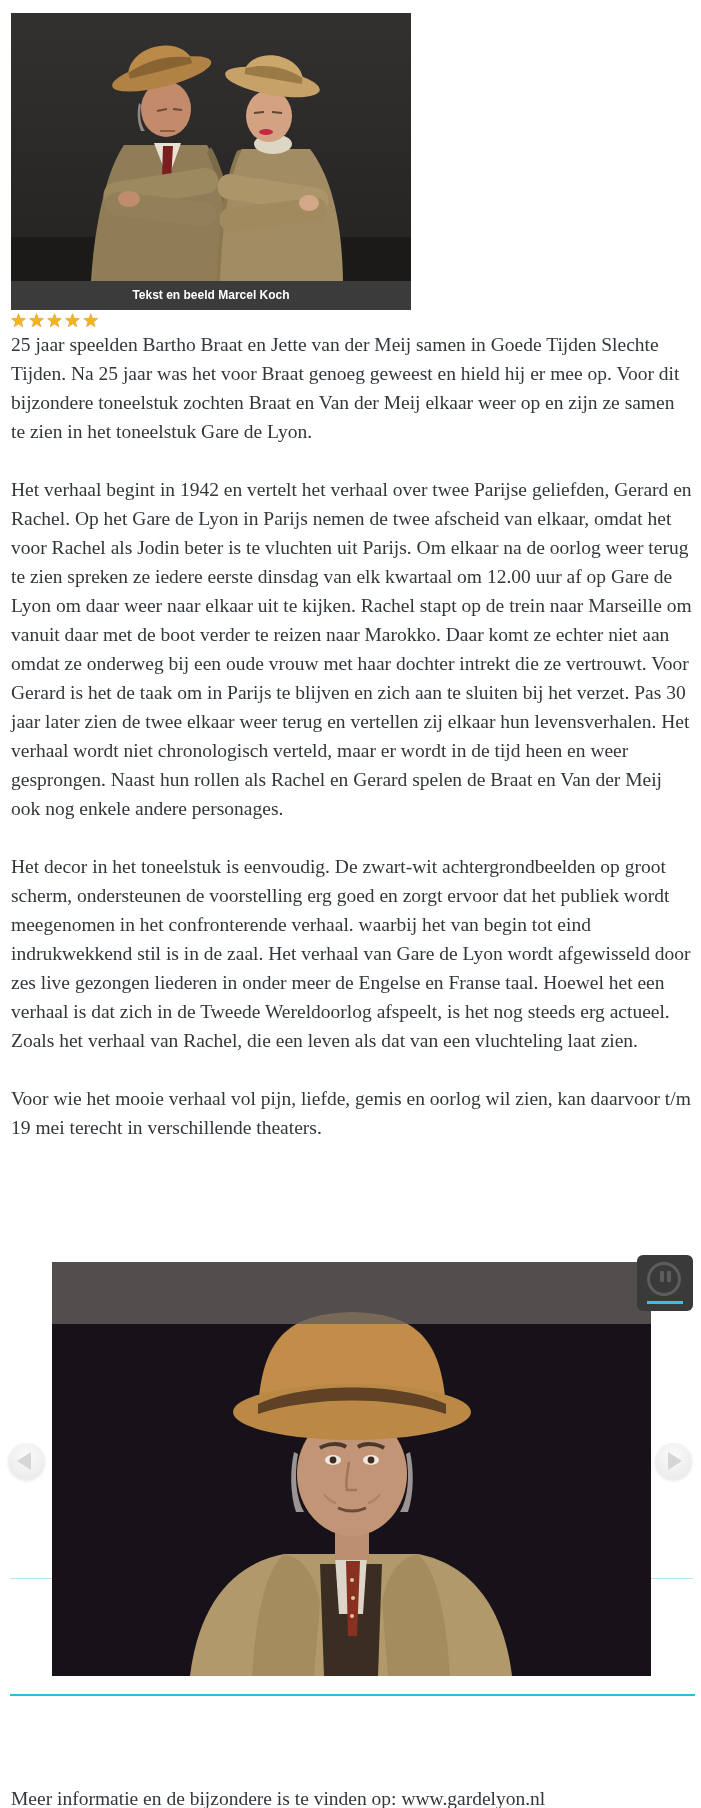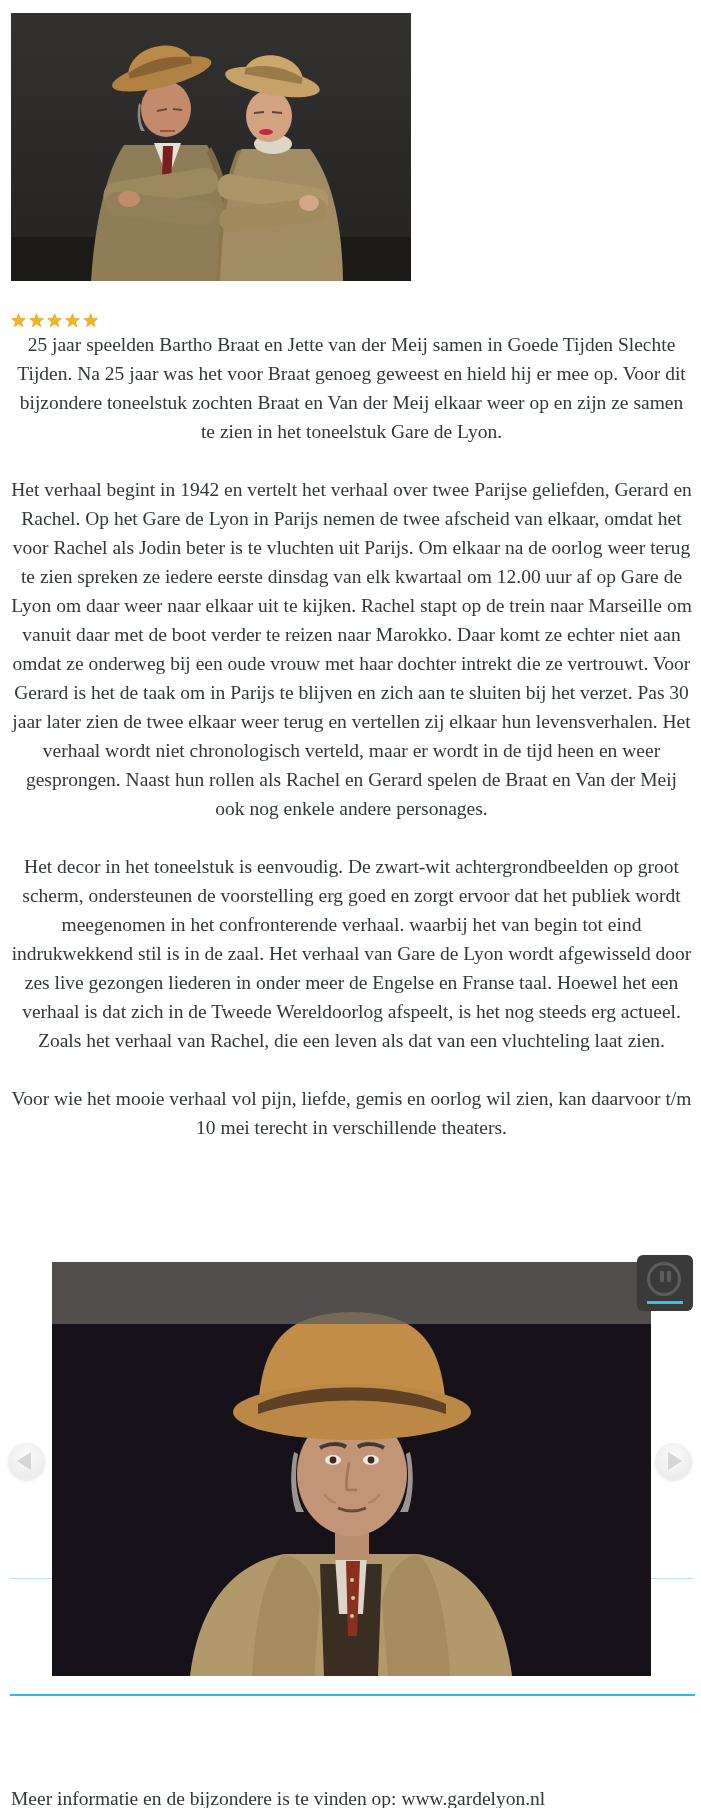--- a/index.html
+++ b/index.html
@@ -18,21 +18,21 @@
   
   .stars{
     position:absolute;left:10px;top:309px;font-size:19px;letter-spacing:1px;
     color:#f5b41f;text-shadow:0 0 1px #a87408;
     font-family:"DejaVu Sans",sans-serif;
   }
   
   .article{position:absolute;left:11px;top:330px;width:681px;}
   .article p{
     margin:0 0 29px 0;font-size:19.5px;line-height:29px;color:#32373c;
-    text-align:center;
+    text-align:left;
   }
   
   .track-line{position:absolute;left:10px;top:1578px;width:683px;height:1px;background:#b5e3ef;}
   .slide{position:absolute;left:52px;top:1262px;width:599px;height:414px;background:#17121a;overflow:hidden;}
   .slide svg{display:block;}
   .pause-btn{
     position:absolute;left:637px;top:1255px;width:56px;height:56px;background:#3a3a3a;
     border:none;border-radius:6px;padding:0;cursor:pointer;
   }
   .pause-circle{
@@ -114,29 +114,30 @@
         <path d="M261,99 L271,100" stroke="#5f4534" stroke-width="2" fill="none"></path>
         <ellipse cx="255" cy="119" rx="7" ry="3" fill="#c5283e"></ellipse>
         <g transform="rotate(10 262 66)">
           <path d="M231,68 C233,34 291,34 293,68 Z" fill="#cca76c"></path>
           <ellipse cx="262" cy="69" rx="48" ry="13" fill="#c6a268"></ellipse>
           <path d="M233,60 C252,52 272,52 291,60 L291,66 L233,66 Z" fill="#9a7b47"></path>
         </g>
       </g>
     </svg>
   </div>
+  <figcaption class="hero-caption">Tekst en beeld Marcel Koch</figcaption>
 </figure>
 
 <div class="stars">★★★★★</div>
 
 <div class="article">
   <p>25 jaar speelden Bartho Braat en Jette van der Meij samen in Goede Tijden Slechte Tijden. Na 25 jaar was het voor Braat genoeg geweest en hield hij er mee op. Voor dit bijzondere toneelstuk zochten Braat en Van der Meij elkaar weer op en zijn ze samen te zien in het toneelstuk Gare de Lyon.</p>
   <p>Het verhaal begint in 1942 en vertelt het verhaal over twee Parijse geliefden, Gerard en Rachel. Op het Gare de Lyon in Parijs nemen de twee afscheid van elkaar, omdat het voor Rachel als Jodin beter is te vluchten uit Parijs. Om elkaar na de oorlog weer terug te zien spreken ze iedere eerste dinsdag van elk kwartaal om 12.00 uur af op Gare de Lyon om daar weer naar elkaar uit te kijken. Rachel stapt op de trein naar Marseille om vanuit daar met de boot verder te reizen naar Marokko. Daar komt ze echter niet aan omdat ze onderweg bij een oude vrouw met haar dochter intrekt die ze vertrouwt. Voor Gerard is het de taak om in Parijs te blijven en zich aan te sluiten bij het verzet. Pas 30 jaar later zien de twee elkaar weer terug en vertellen zij elkaar hun levensverhalen. Het verhaal wordt niet chronologisch verteld, maar er wordt in de tijd heen en weer gesprongen. Naast hun rollen als Rachel en Gerard spelen de Braat en Van der Meij ook nog enkele andere personages.</p>
   <p>Het decor in het toneelstuk is eenvoudig. De zwart-wit achtergrondbeelden  op groot scherm, ondersteunen de voorstelling erg goed en zorgt ervoor dat het publiek wordt meegenomen in het confronterende verhaal. waarbij het van begin tot eind indrukwekkend stil is in de zaal. Het verhaal van Gare de Lyon wordt afgewisseld door zes live gezongen liederen in onder meer de Engelse en Franse taal. Hoewel het een verhaal is dat zich in de Tweede Wereldoorlog afspeelt, is het nog steeds erg actueel. Zoals het verhaal van Rachel, die een leven als dat van een vluchteling laat zien.</p>
-  <p>Voor wie het mooie verhaal vol pijn, liefde, gemis en oorlog wil zien, kan daarvoor t/m 10 mei terecht in verschillende theaters.</p>
+  <p>Voor wie het mooie verhaal vol pijn, liefde, gemis en oorlog wil zien, kan daarvoor t/m 19 mei terecht in verschillende theaters.</p>
 </div>
 
 <div>
   <div class="track-line"></div>
 
   <div class="slide">
     <svg width="599" height="414" viewBox="0 0 599 414">
       <rect width="599" height="414" fill="#17121a"></rect>
 
       <path d="M138,414 C148,332 190,300 232,292 L366,292 C408,300 450,332 460,414 Z" fill="#b2996b"></path>

